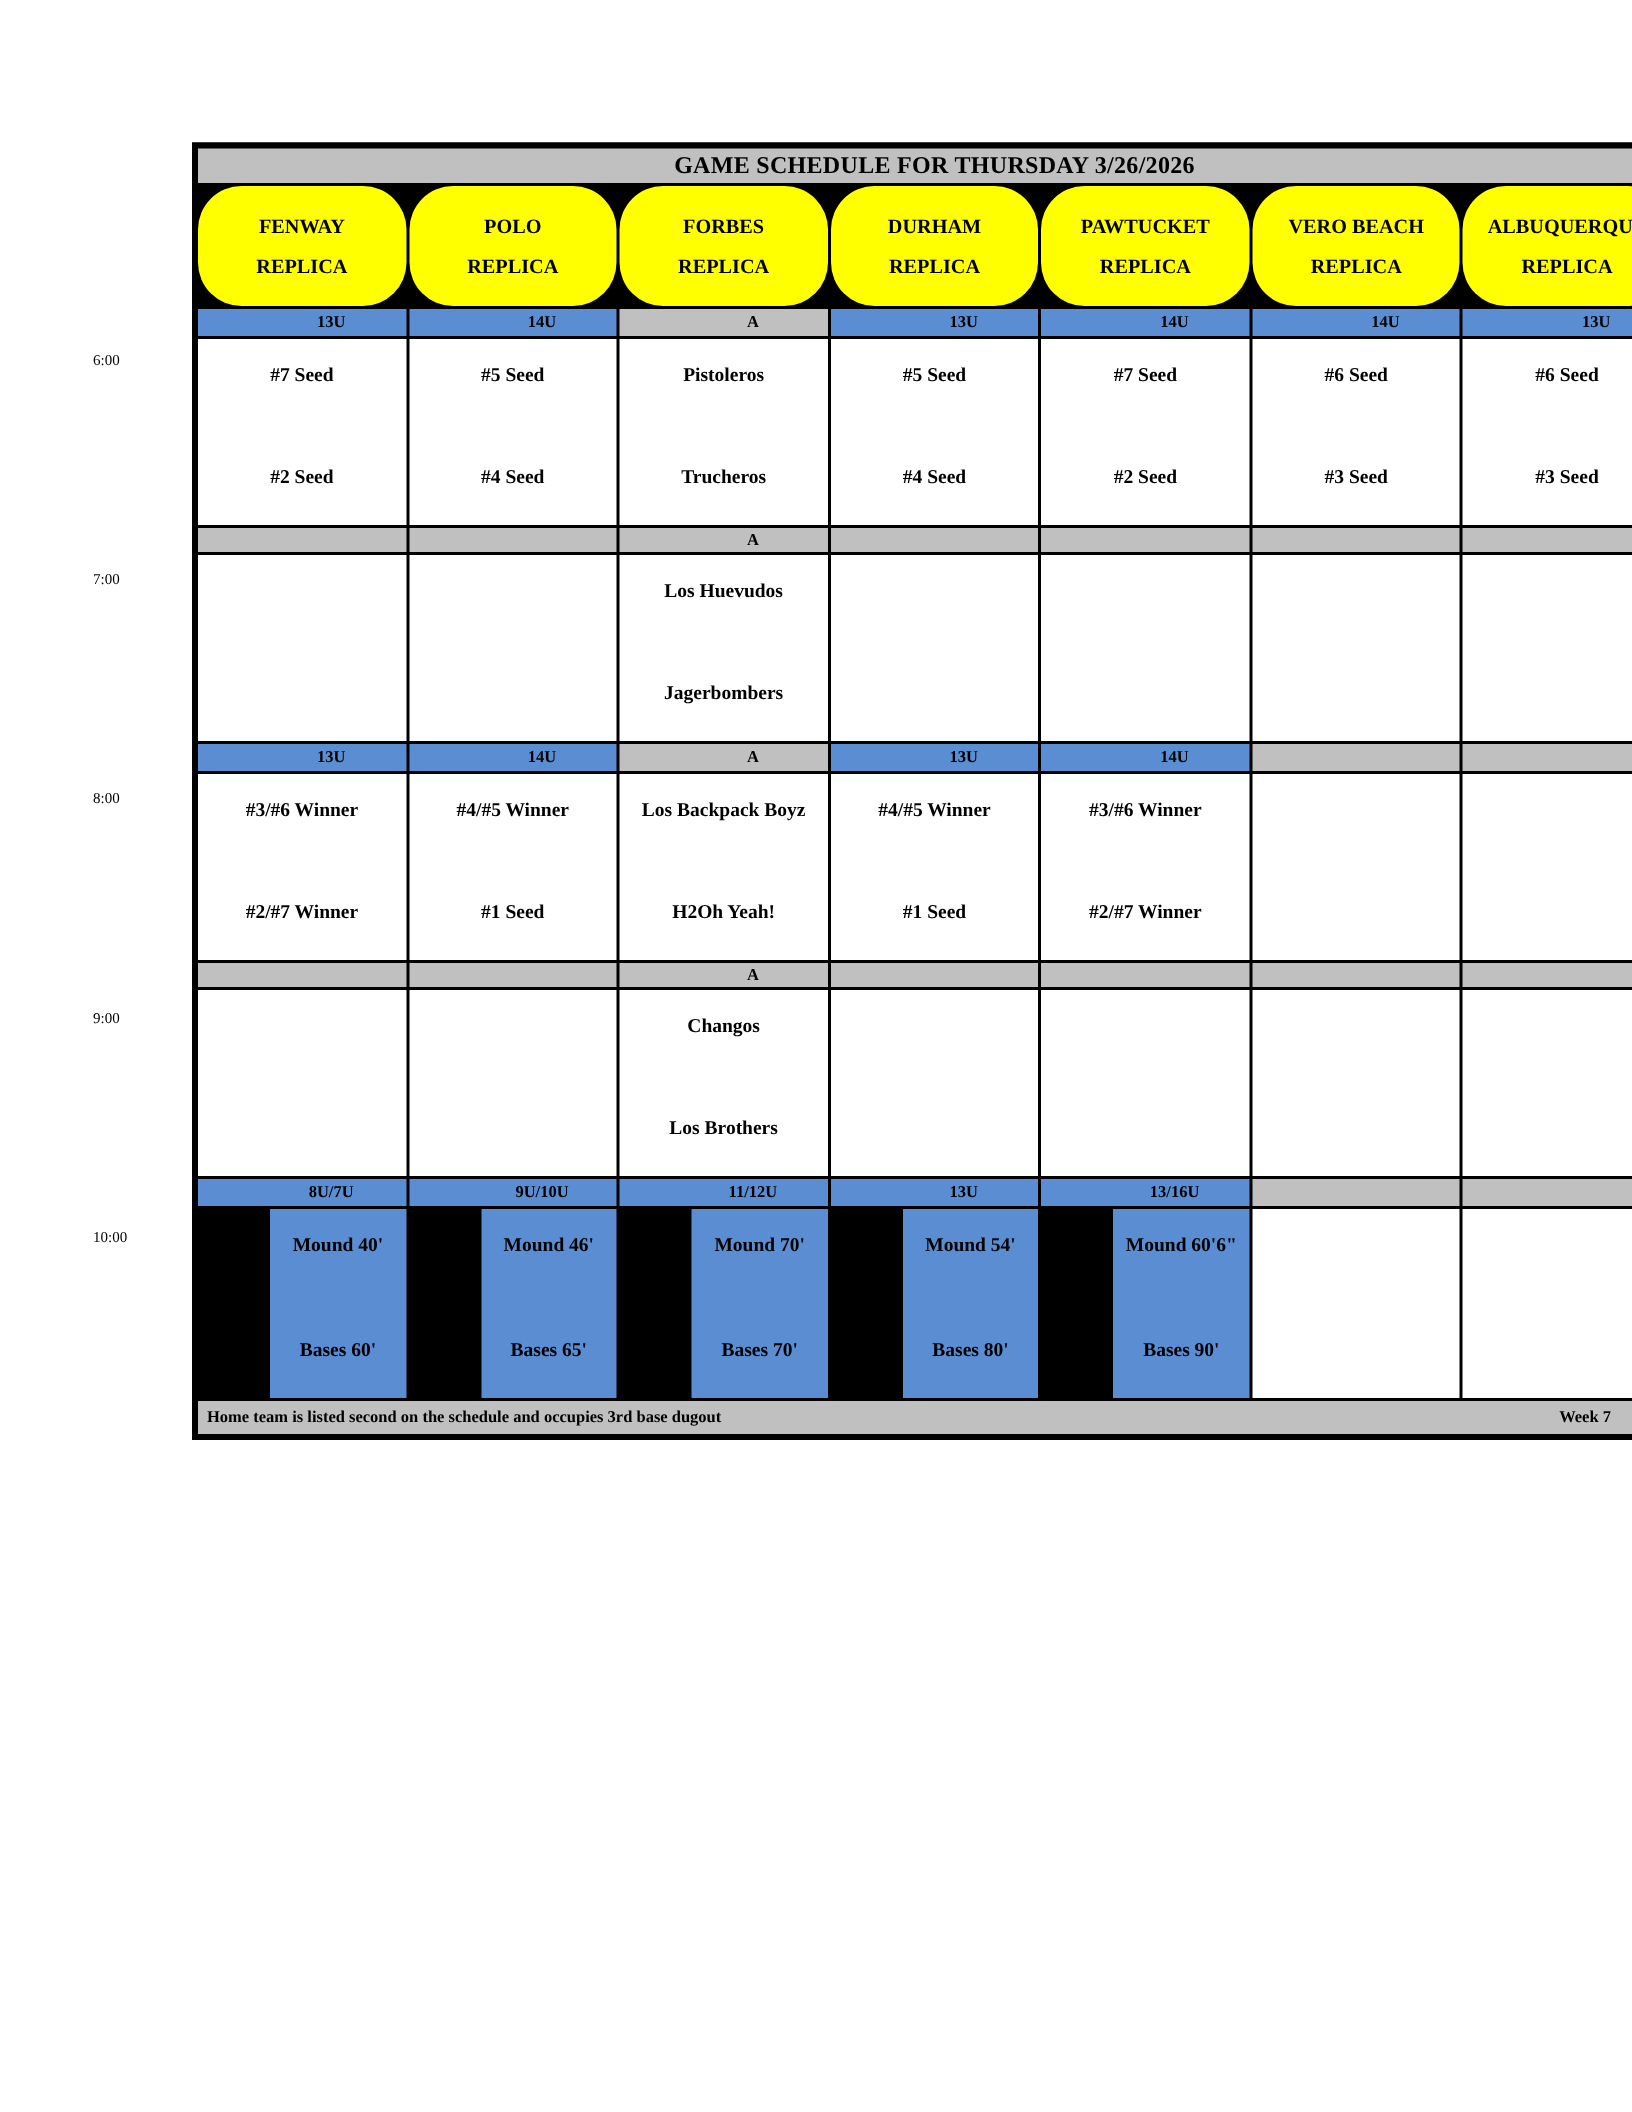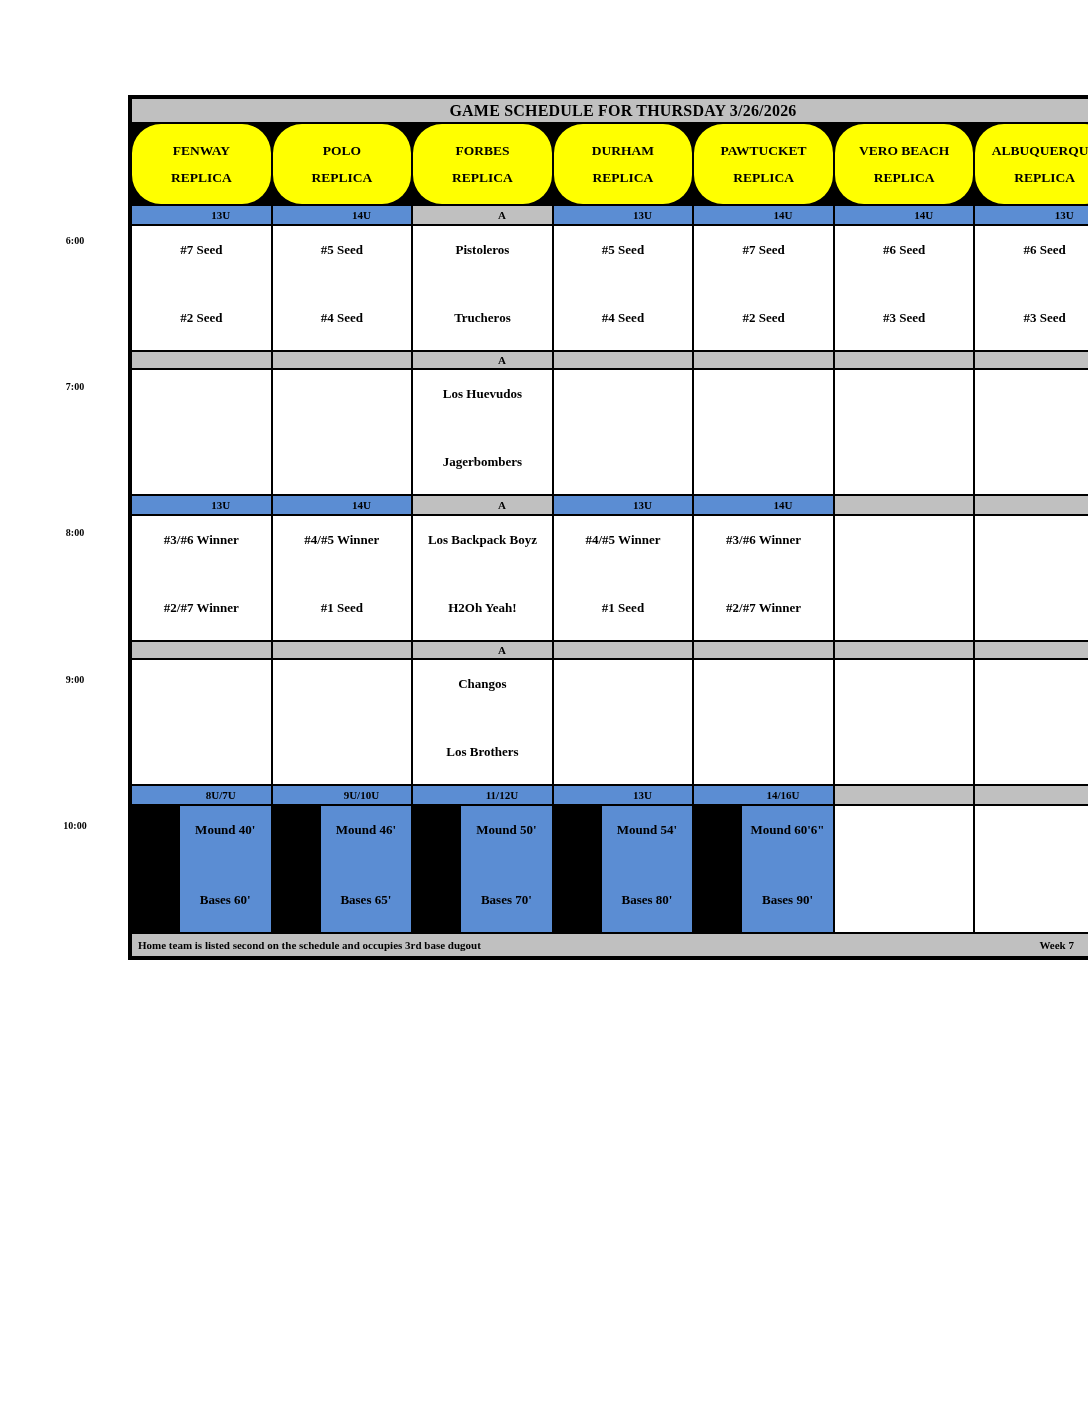--- a/index.html
+++ b/index.html
@@ -25,22 +25,22 @@
   .title{background:var(--gray,#C0C0C0);font-size:16px;letter-spacing:.2px;}
   .y{background:var(--yellow,#FFFF00);flex-direction:column;gap:14px;font-size:13.5px;line-height:1;padding:2px;border-radius:29px;}
   .band{font-size:11px;padding-left:39px;}
   .b{background:var(--blue,#5B8DD3);}
   .g{background:var(--gray,#C0C0C0);}
   .game{flex-direction:column;justify-content:space-between;padding:17px 4px 24px 4px;font-size:13px;line-height:1.15;}
   .game span{display:block;width:100%;}
   .bl{background:var(--blue,#5B8DD3);margin-left:48px;}
   .footer{background:var(--gray,#C0C0C0);justify-content:space-between;padding:0 40px 0 6px;font-size:11px;}
   .time{
-    position:absolute;width:60px;left:45px;text-align:center;
-    font-size:10px;font-weight:700;
+    position:absolute;width:60px;left:62px;text-align:left;
+    font-size:10px;font-weight:400;
   }
 </style>
 </head>
 <body>
 
 <div class="page">
 
   <div class="time" style="top:235px">6:00</div>
   <div class="time" style="top:381px">7:00</div>
   <div class="time" style="top:527px">8:00</div>
@@ -225,34 +225,34 @@
       </div>
     <div class="c game">
         <span></span>
         <span></span>
       </div>
 
     <div class="c band b">8U/7U</div>
     <div class="c band b">9U/10U</div>
     <div class="c band b">11/12U</div>
     <div class="c band b">13U</div>
-    <div class="c band b">14/16U</div>
+    <div class="c band b">13/16U</div>
     <div class="c band g"></div>
     <div class="c band g"></div>
 
     <div class="c game bl">
         <span>Mound 40'</span>
         <span>Bases 60'</span>
       </div>
     <div class="c game bl">
         <span>Mound 46'</span>
         <span>Bases 65'</span>
       </div>
     <div class="c game bl">
-        <span>Mound 50'</span>
+        <span>Mound 70'</span>
         <span>Bases 70'</span>
       </div>
     <div class="c game bl">
         <span>Mound 54'</span>
         <span>Bases 80'</span>
       </div>
     <div class="c game bl">
         <span>Mound 60'6"</span>
         <span>Bases 90'</span>
       </div>

